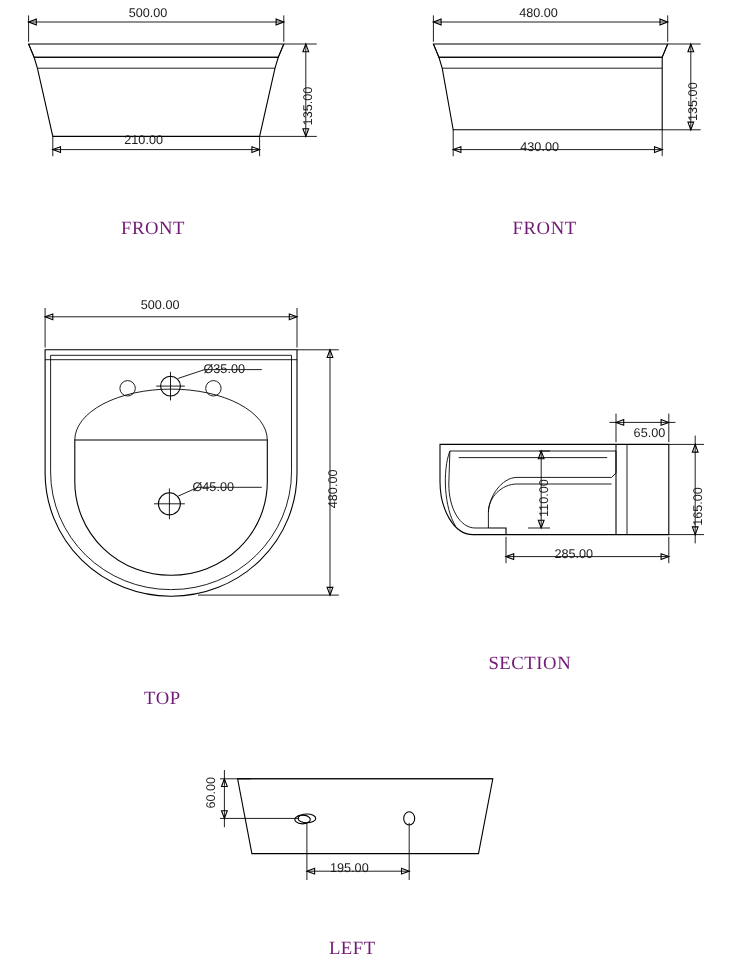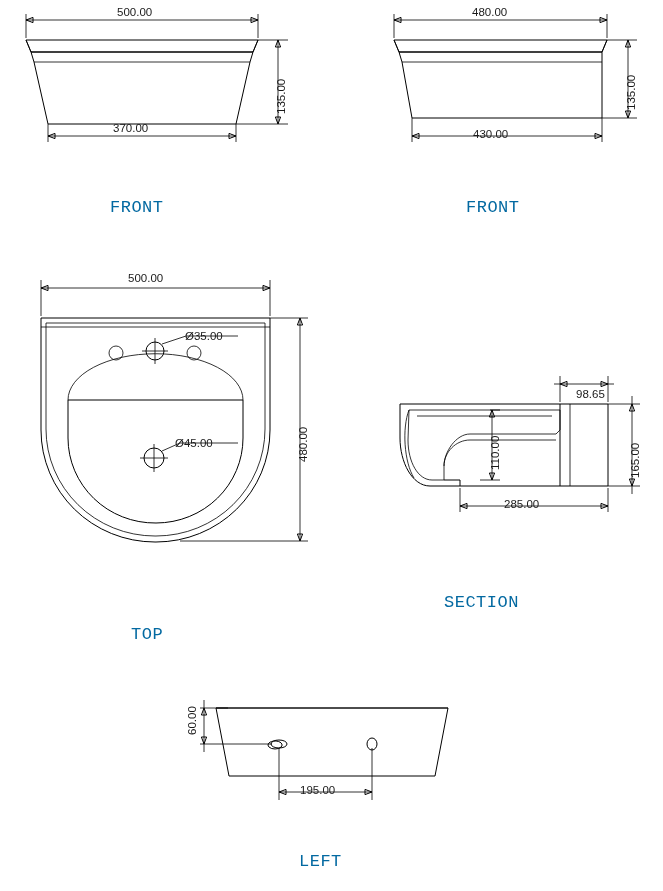--- a/index.html
+++ b/index.html
@@ -18,23 +18,23 @@
   #sheet {
     position: absolute;
     left: 0; top: 0;
     width: 663px;
     height: 775px;
   }
   .view-label {
     position: absolute;
     font-size: 17px;
     letter-spacing: 0.5px;
-    color: #0369a1;
+    color: #701a75;
     white-space: nowrap;
-    font-family: Liberation Mono, monospace;
+    font-family: Liberation Serif, serif;
   }
   .dim-text {
     position: absolute;
     font-size: 11.5px;
     color: #1a1a1a;
     white-space: nowrap;
     font-family: "Liberation Sans", sans-serif;
   }
   .dim-text.vert {
     transform-origin: left top;
@@ -238,36 +238,36 @@
       <path class="thin" d="M 279,748 L 279,800"></path>
       <path class="thin" d="M 372,748 L 372,800"></path>
       <path class="thin" d="M 279,792 L 372,792"></path>
       <path class="ln" d="M 279,792 l 7,-2.6 l 0,5.2 Z" fill="#000"></path>
       <path class="ln" d="M 372,792 l -7,-2.6 l 0,5.2 Z" fill="#000"></path>
     </g>
 
   </svg>
 
   <div class="dim-text" style="left:117px; top:6px;">500.00</div>
-  <div class="dim-text" style="left:113px; top:122px;">370.00</div>
+  <div class="dim-text" style="left:113px; top:122px;">210.00</div>
   <div class="dim-text vert" style="left:275px; top:114px;">135.00</div>
   <div class="view-label" style="left:110px; top:198px;">FRONT</div>
 
   <div class="dim-text" style="left:472px; top:6px;">480.00</div>
   <div class="dim-text" style="left:473px; top:128px;">430.00</div>
   <div class="dim-text vert" style="left:625px; top:110px;">135.00</div>
   <div class="view-label" style="left:466px; top:198px;">FRONT</div>
 
   <div class="dim-text" style="left:128px; top:272px;">500.00</div>
   <div class="dim-text vert" style="left:297px; top:462px;">480.00</div>
   <div class="dim-text" style="left:185px; top:330px;">Ø35.00</div>
   <div class="dim-text" style="left:175px; top:437px;">Ø45.00</div>
   <div class="view-label" style="left:131px; top:593px;margin-top:32px;">TOP</div>
 
-  <div class="dim-text" style="left:576px; top:388px;">98.65</div>
+  <div class="dim-text" style="left:576px; top:388px;">65.00</div>
   <div class="dim-text vert" style="left:489px; top:470px;">110.00</div>
   <div class="dim-text vert" style="left:629px; top:478px;">165.00</div>
   <div class="dim-text" style="left:504px; top:498px;">285.00</div>
   <div class="view-label" style="left:444px; top:593px;">SECTION</div>
 
   <div class="dim-text vert" style="left:186px; top:735px;">60.00</div>
   <div class="dim-text" style="left:300px; top:784px;">195.00</div>
   <div class="view-label" style="left:299px; top:852px;">LEFT</div>
 
 </div>

